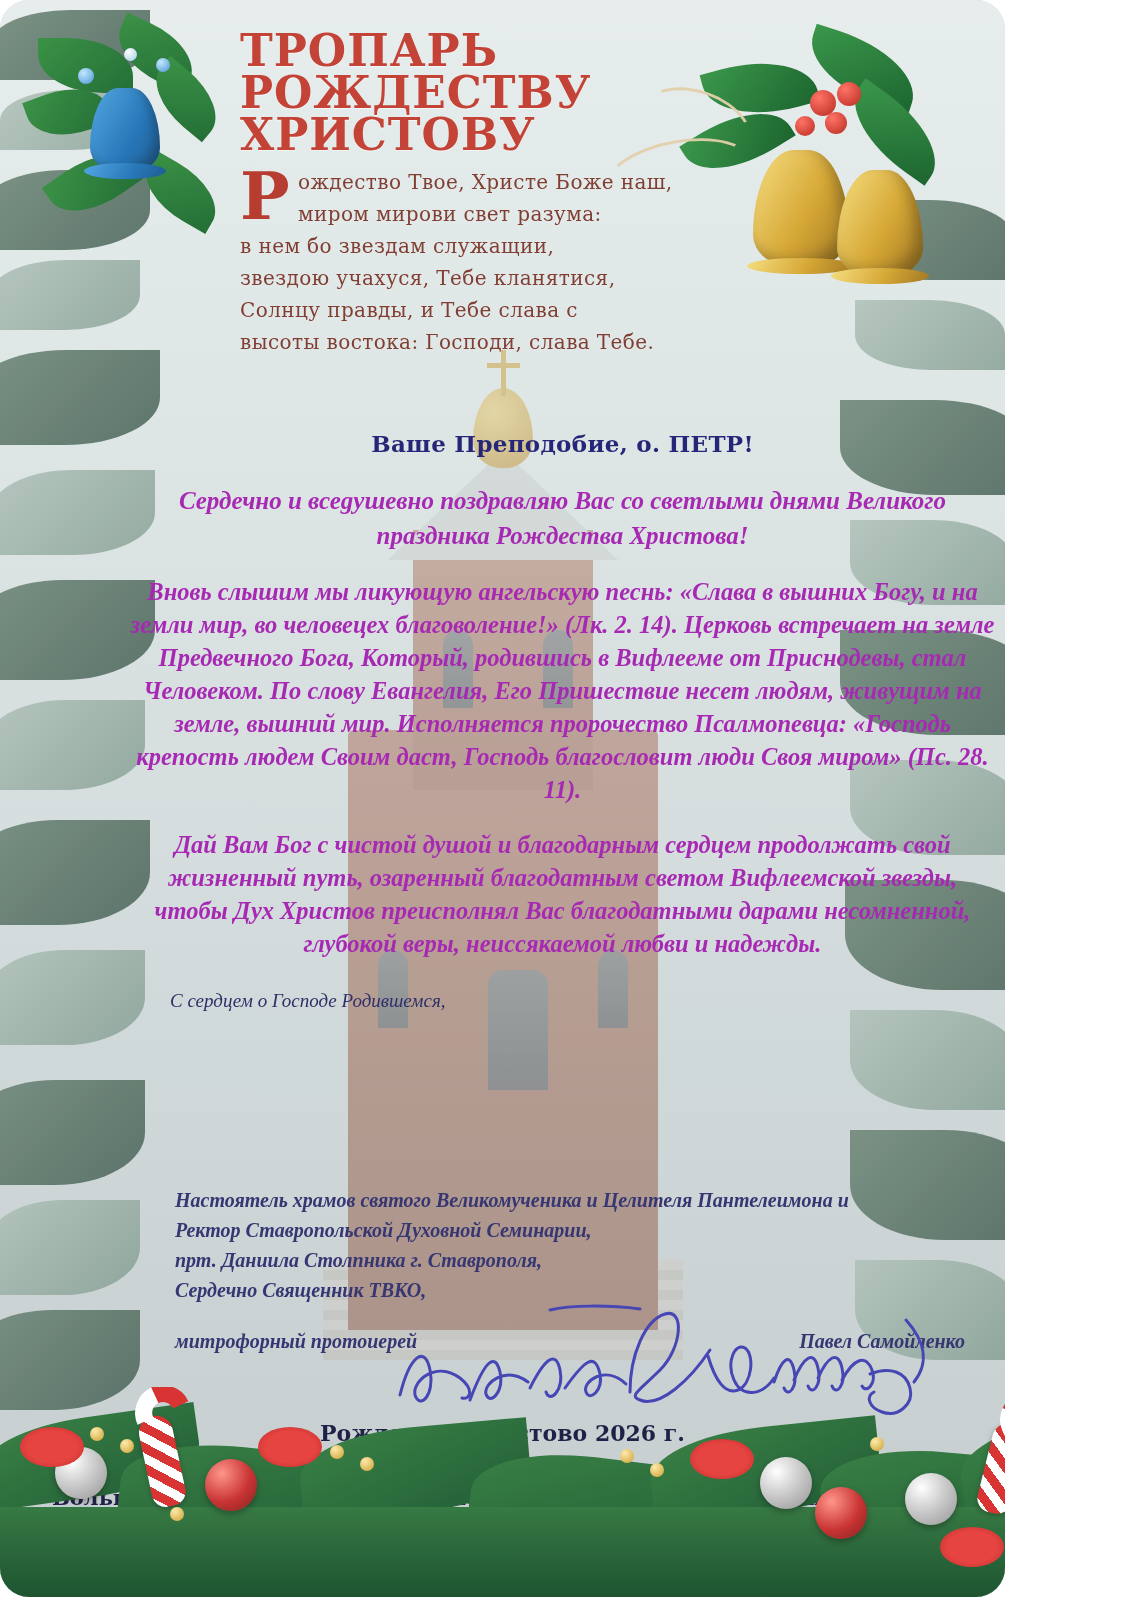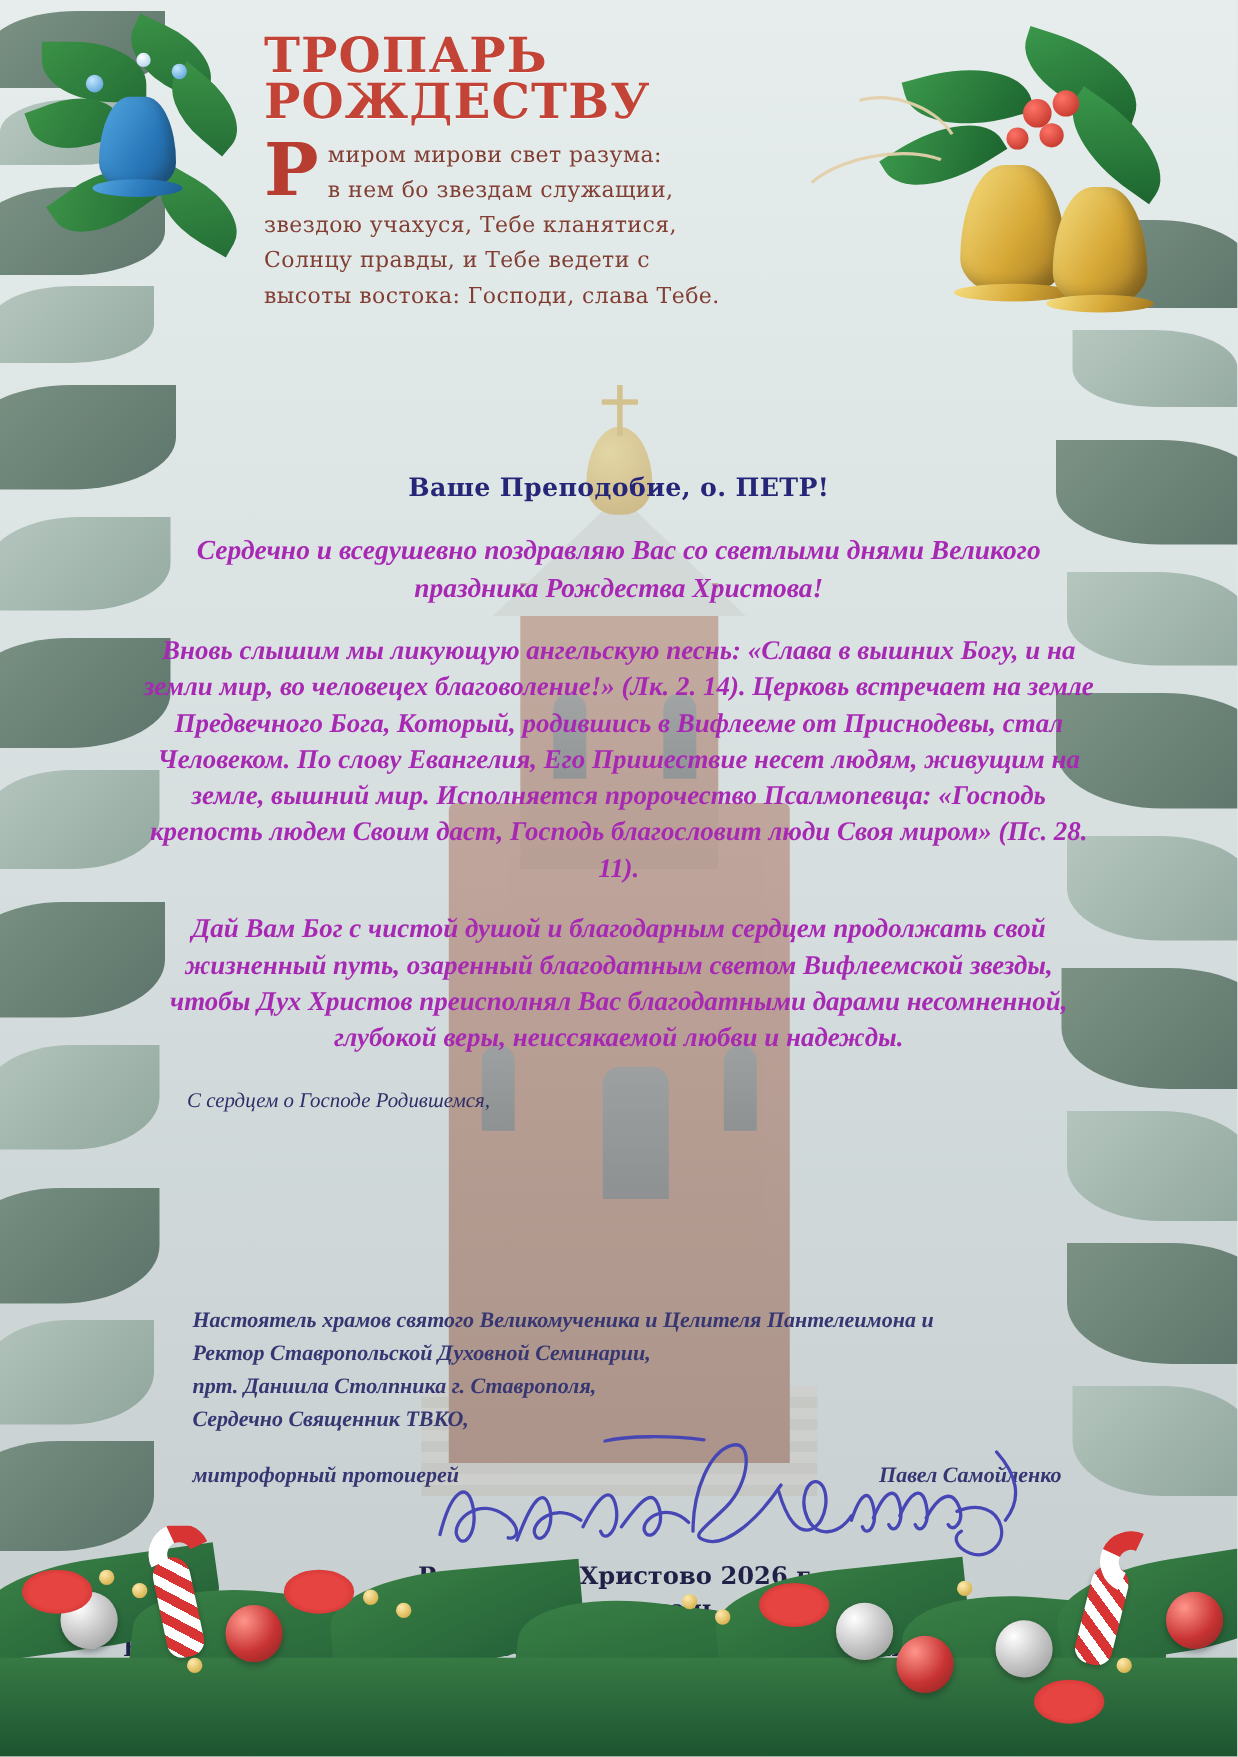--- a/index.html
+++ b/index.html
@@ -4,23 +4,24 @@
 <style>
   * { box-sizing: border-box; }
   html, body {
     margin: 0; padding: 0;
     width: 1125px; height: 1597px;
     font-family: "Liberation Serif", serif;
     overflow: hidden;
   }
   #page {
     position: relative;
-    width: 1125px; height: 1597px;
+    width: 1005px; height: 1597px;
     background: #cfd8d6;
     overflow: hidden;
+    border-radius: 29px;
   }
 
   
   .bg-sky {
     position: absolute; inset: 0;
     background:
       linear-gradient(180deg, #e6ecec 0%, #dce4e4 28%, #d2dadb 55%, #c9d2d3 78%, #c2cbcc 100%);
   }
   .bg-church {
     position: absolute;
@@ -337,26 +338,28 @@
       </div>
     <div class="bell-gold" style="position:absolute; left:172px; top:140px; width:86px; height:108px;">
         <div class="bell-rim"></div>
       </div>
     <div class="ribbon" style="left:-30px; top:60px; width:120px; height:80px; transform:rotate(20deg);"></div>
     <div class="ribbon" style="left:-60px; top:110px; width:150px; height:70px; transform:rotate(-10deg);"></div>
   </div>
 
   <div class="troparion">
     <div class="trop-title">ТРОПАРЬ РОЖДЕСТВУ</div>
+    <div class="trop-title">ХРИСТОВУ</div>
     <div class="trop-body">
       <span class="trop-initial">Р</span>
+      <div>ождество Твое, Христе Боже наш,</div>
       <div>миром мирови свет разума:</div>
       <div>в нем бо звездам служащии,</div>
       <div>звездою учахуся, Тебе кланятися,</div>
-      <div>Солнцу правды, и Тебе ведети с</div>
+      <div>Солнцу правды, и Тебе слава с</div>
       <div>высоты востока: Господи, слава Тебе.</div>
     </div>
   </div>
 
   <div class="letter">
     <div class="salutation">Ваше Преподобие, о. ПЕТР!</div>
     <p class="para lead">Сердечно и всеgушевно поздравляю Вас со светлыми днями Великого праздника Рождества Христова!</p>
     <p class="para">Вновь слышим мы ликующую ангельскую песнь: «Слава в вышних Богу, и на земли мир, во человецех благоволение!» (Лк. 2. 14). Церковь встречает на земле Предвечного Бога, Который, родившись в Вифлееме от Приснодевы, стал Человеком. По слову Евангелия, Его Пришествие несет людям, живущим на земле, вышний мир. Исполняется пророчество Псалмопевца: «Господь крепость людем Своим даст, Господь благословит люди Своя миром» (Пс. 28. 11).</p>
     <p class="para">Дай Вам Бог с чистой душой и благодарным сердцем продолжать свой жизненный путь, озаренный благодатным светом Вифлеемской звезды, чтобы Дух Христов преисполнял Вас благодатными дарами несомненной, глубокой веры, неиссякаемой любви и надежды.</p>
     <div class="with-love">С сердцем о Господе Родившемся,</div>

